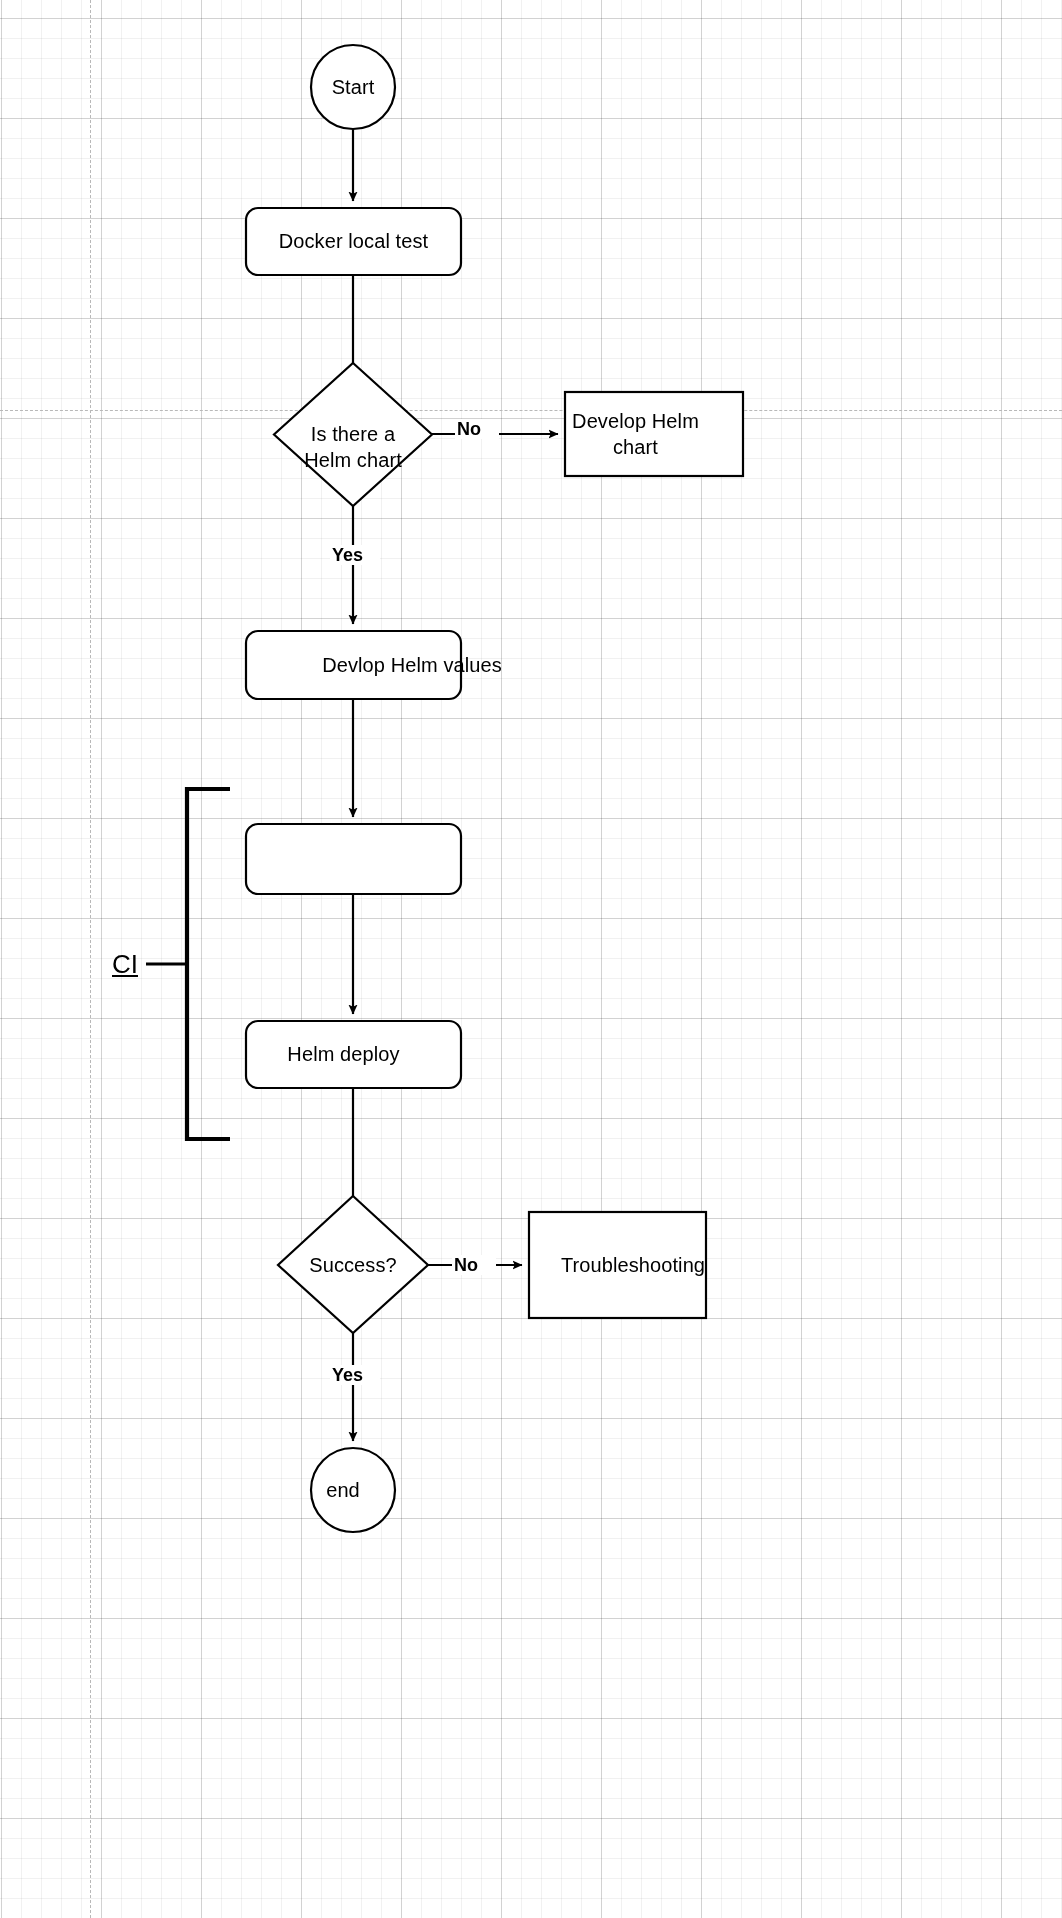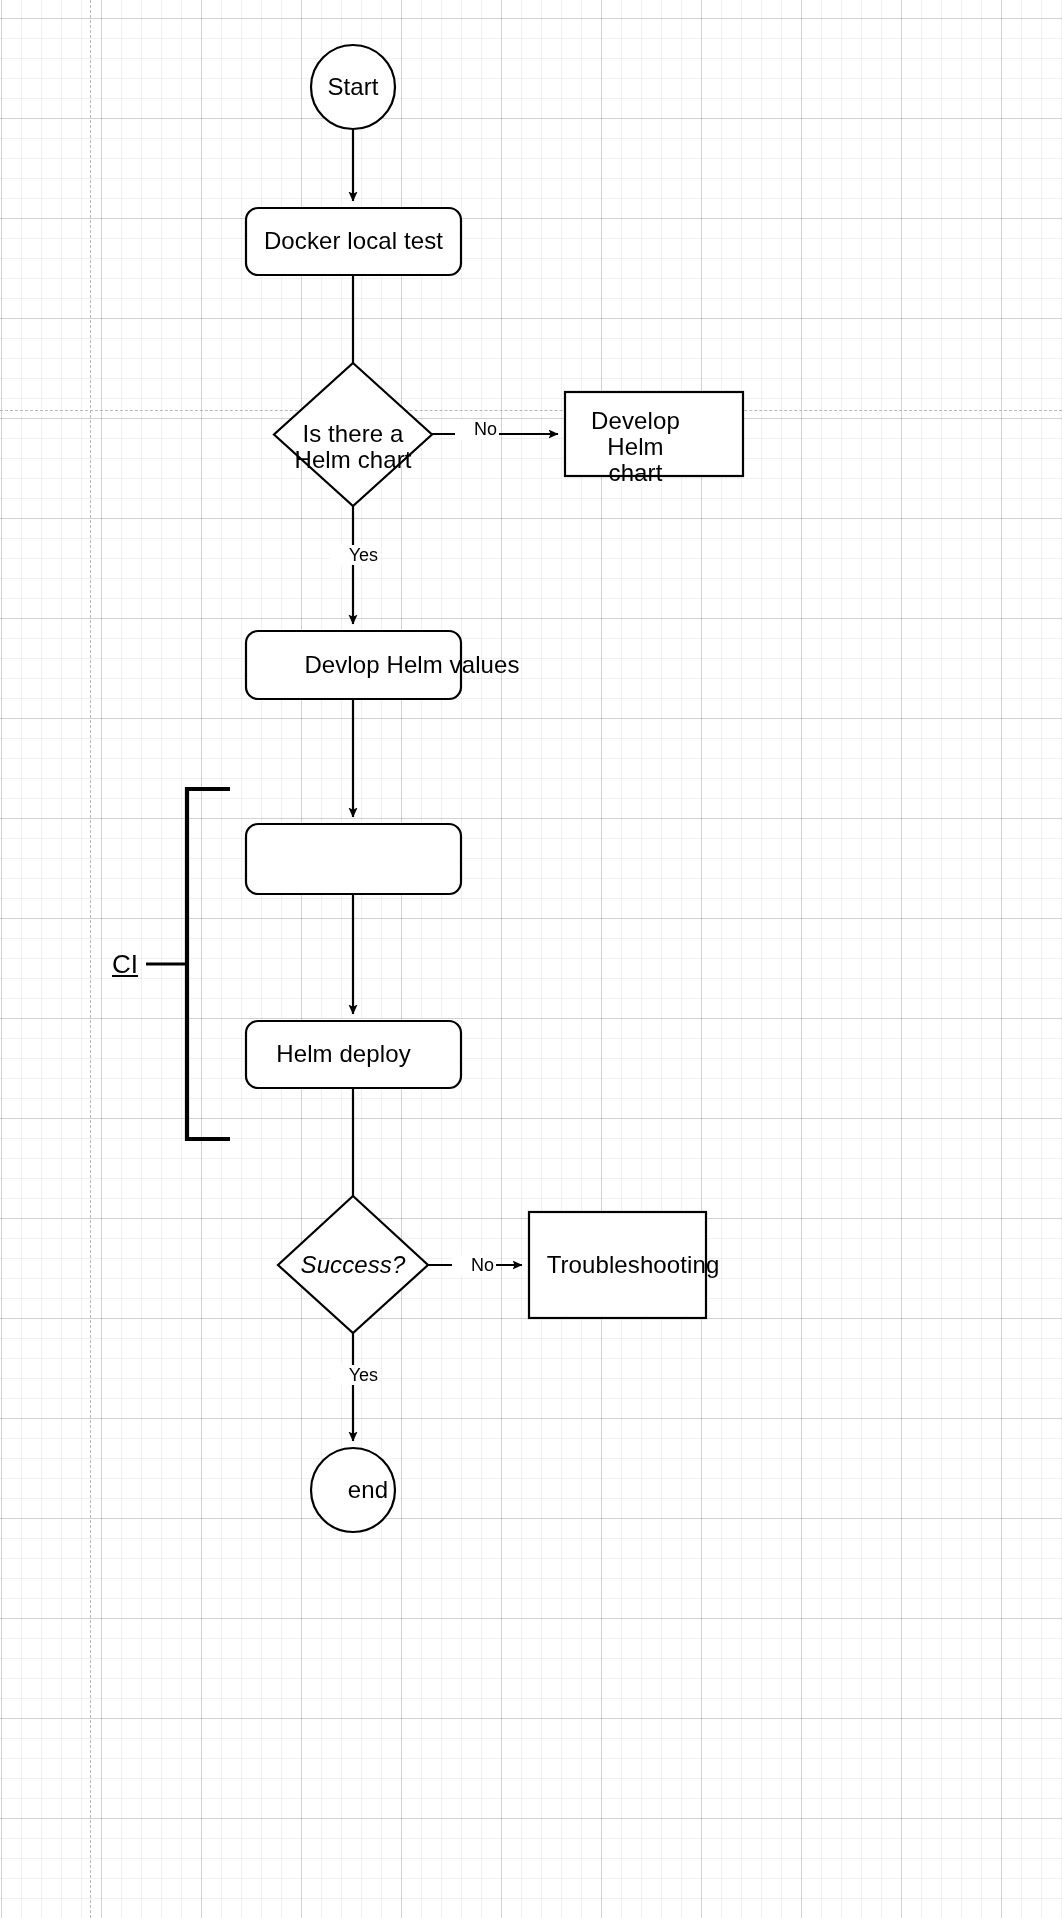--- a/index.html
+++ b/index.html
@@ -72,35 +72,36 @@
   .bracket-tick {
     stroke: #000000;
     stroke-width: 3.2;
     fill: none;
   }
   .node-label {
     position: absolute;
     text-align: center;
     color: #000000;
     font-family: "Liberation Sans", sans-serif;
-    font-size: 24px;
+    font-size: 20px;
     line-height: 26px;
     white-space: pre-line;
     pointer-events: none;
     letter-spacing: 0.1px;
   }
   .edge-label {
     position: absolute;
-    text-align: right;
+    text-align: left;
     color: #000000;
     font-family: "Liberation Sans", sans-serif;
     font-size: 18px;
     line-height: 20px;
     background: #ffffff;
     padding: 0 2px;
+    font-weight: bold;
   }
   .ci-label {
     position: absolute;
     color: #000000;
     font-family: "Liberation Sans", sans-serif;
     font-size: 26px;
     line-height: 28px;
     text-decoration: underline;
   }
 </style>
@@ -171,25 +172,25 @@
 Helm chart</div>
 
   <div class="node-label" style="left:565px; top:408px; width:141px;">Develop Helm
 chart</div>
 
   <div class="node-label" style="left:246px; top:652px; width:240px;margin-left:46px;">Devlop Helm values</div>
 
 
   <div class="node-label" style="left:246px; top:1041px; width:195px;">Helm deploy</div>
 
-  <div class="node-label" style="left:278px; top:1252px; width:150px;font-style:italic;">Success?</div>
+  <div class="node-label" style="left:278px; top:1252px; width:150px;">Success?</div>
 
   <div class="node-label" style="left:529px; top:1252px; width:208px;">Troubleshooting</div>
 
-  <div class="node-label" style="left:326px; top:1477px; width:84px;">end</div>
+  <div class="node-label" style="left:301px; top:1477px; width:84px;">end</div>
 
   <div class="edge-label" style="left:455px; top:419px; width:40px;">No</div>
 
   <div class="edge-label" style="left:330px; top:545px; width:46px;">Yes</div>
 
   <div class="edge-label" style="left:452px; top:1255px; width:40px;">No</div>
 
   <div class="edge-label" style="left:330px; top:1365px; width:46px;">Yes</div>
 
   <div class="ci-label" style="left:112px; top:950px;">CI</div>

